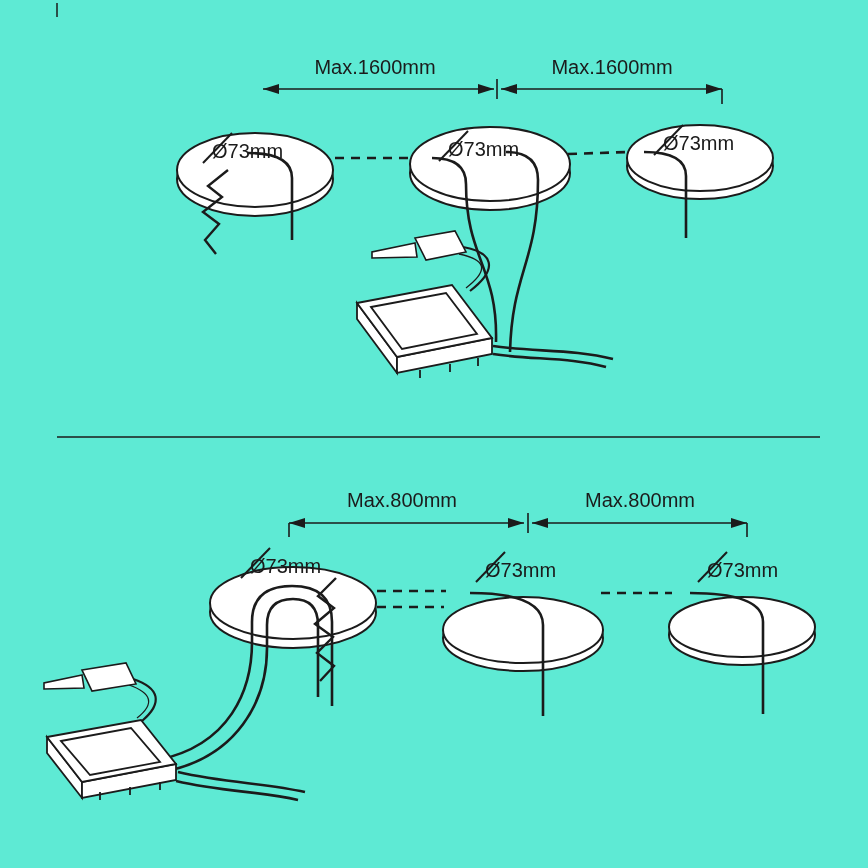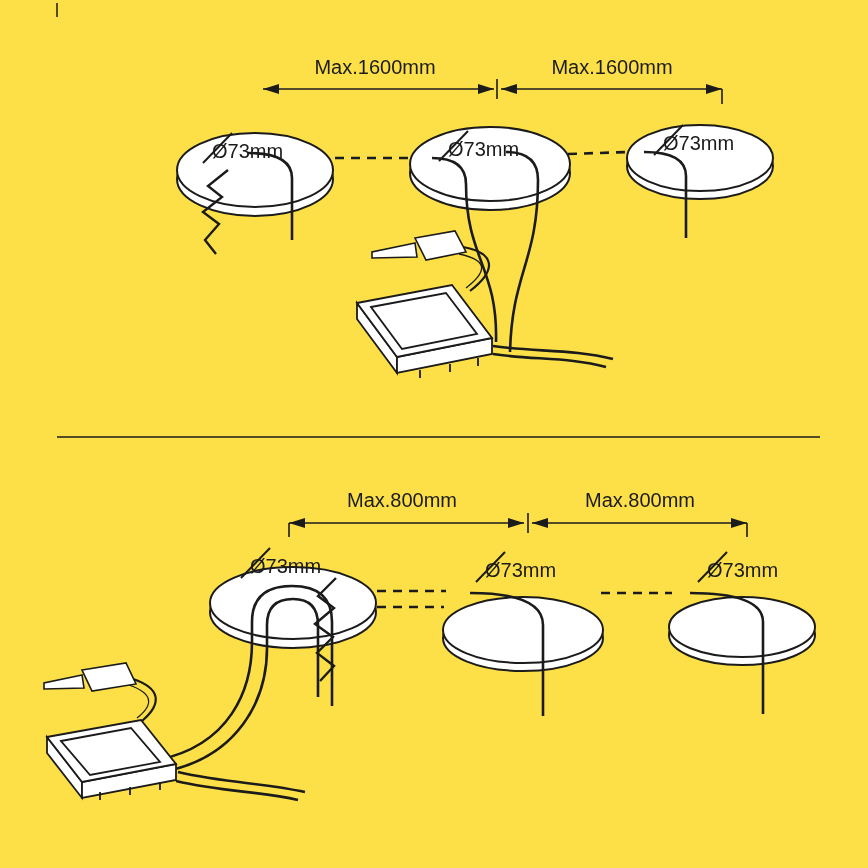--- a/index.html
+++ b/index.html
@@ -1,19 +1,19 @@
 <!DOCTYPE html>
 <html><head>
 <meta charset="utf-8">
 <style>
   html,body{margin:0;padding:0;background:#fff;}
   .canvas{
     position:relative;
     width:868px;height:868px;
-    background:#fde047;
+    background:#5eead4;
     font-family:"Liberation Sans", sans-serif;
     overflow:hidden;
   }
   svg{display:block;}
   text{
     font-family:"Liberation Sans", sans-serif;
     fill:#1b1b1b;
   }
   .dim-label{font-size:20px;}
   .hole-label{font-size:20px;}

